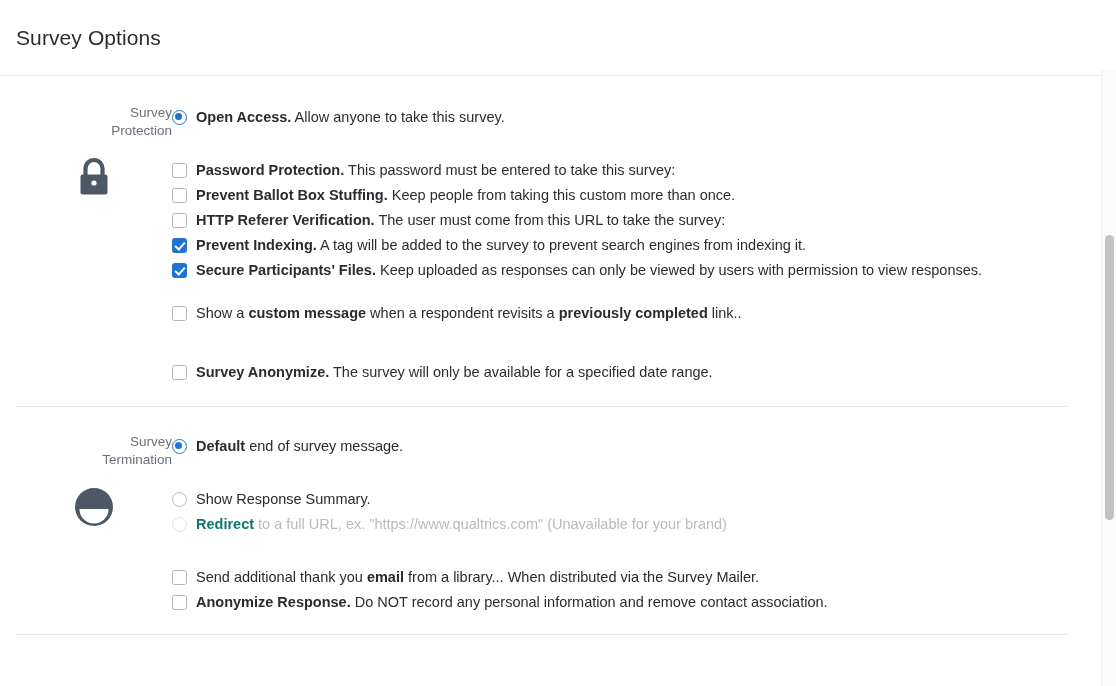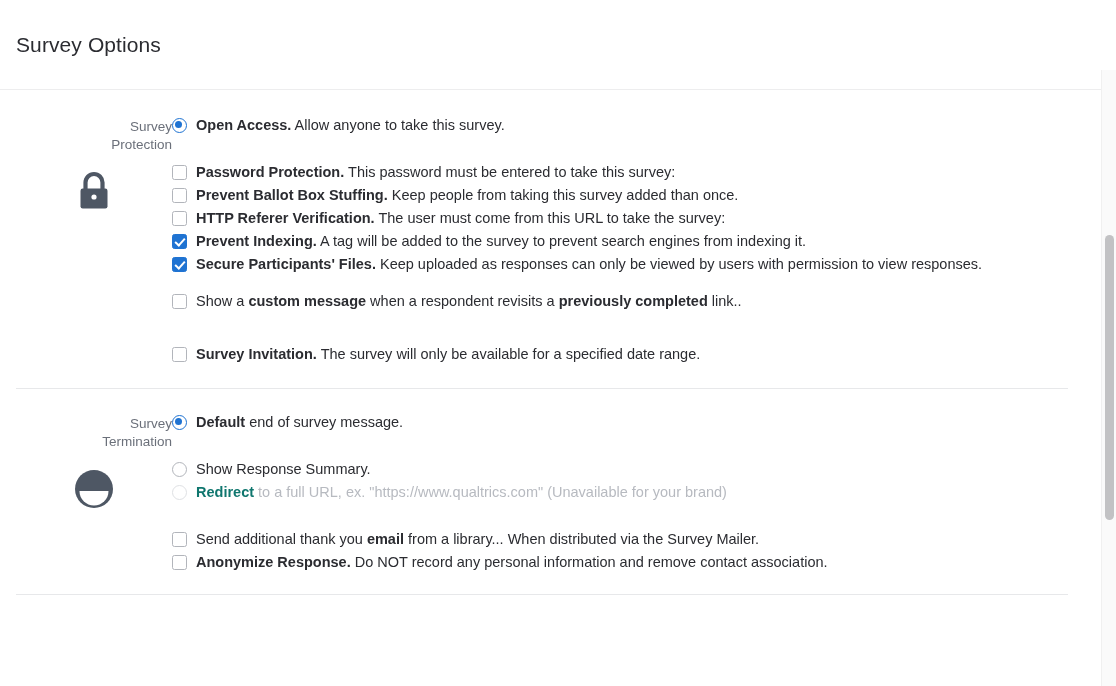--- a/index.html
+++ b/index.html
@@ -13,21 +13,21 @@
   .page {
     position: relative;
     width: 1116px;
     height: 686px;
     overflow: hidden;
     background: #ffffff;
   }
 
   
   .header {
-    height: 90px;
+    height: 76px;
     display: flex;
     align-items: center;
     padding-left: 16px;
     border-bottom: 1px solid #ededee;
     background: #ffffff;
   }
   .header-title {
     font-size: 21px;
     font-weight: 400;
     color: #2b2c31;
@@ -71,20 +71,21 @@
   .opts-col {
     flex: 1 1 auto;
     padding-top: 0px;
   }
 
   
   .row {
     display: flex;
     align-items: flex-start;
     margin-bottom: 4px;
+    margin-top: 6px;
   }
   .row-text {
     font-size: 14.5px;
     line-height: 19px;
     color: #2b2c31;
     padding-left: 9px;
     max-width: 810px;
   }
   .row-text b { font-weight: 700; }
   .row.disabled .row-text { color: #b7bac0; }
@@ -218,21 +219,21 @@
         <div class="row">
           <span class="checkbox"></span>
           <span class="row-text">
             <b>Password Protection.</b><span> This password must be entered to take this survey:</span>
           </span>
         </div>
 
         <div class="row">
           <span class="checkbox"></span>
           <span class="row-text">
-            <b>Prevent Ballot Box Stuffing.</b><span> Keep people from taking this survey added than once.</span>
+            <b>Prevent Ballot Box Stuffing.</b><span> Keep people from taking this custom more than once.</span>
           </span>
         </div>
 
         <div class="row">
           <span class="checkbox"></span>
           <span class="row-text">
             <b>HTTP Referer Verification.</b><span> The user must come from this URL to take the survey:</span>
           </span>
         </div>
 
@@ -255,21 +256,21 @@
         <div class="row">
           <span class="checkbox"></span>
           <span class="row-text"><span>Show a </span><b>custom message</b><span> when a respondent revisits a </span><b>previously completed</b><span> link..</span></span>
         </div>
 
         <div class="gap-lg"></div>
 
         <div class="row">
           <span class="checkbox"></span>
           <span class="row-text">
-            <b>Survey Invitation.</b><span> The survey will only be available for a specified date range.</span>
+            <b>Survey Anonymize.</b><span> The survey will only be available for a specified date range.</span>
           </span>
         </div>
 
       </div>
     </div>
 
     <div class="divider divider-section"></div>
 
     <div class="section section-termination">
 

